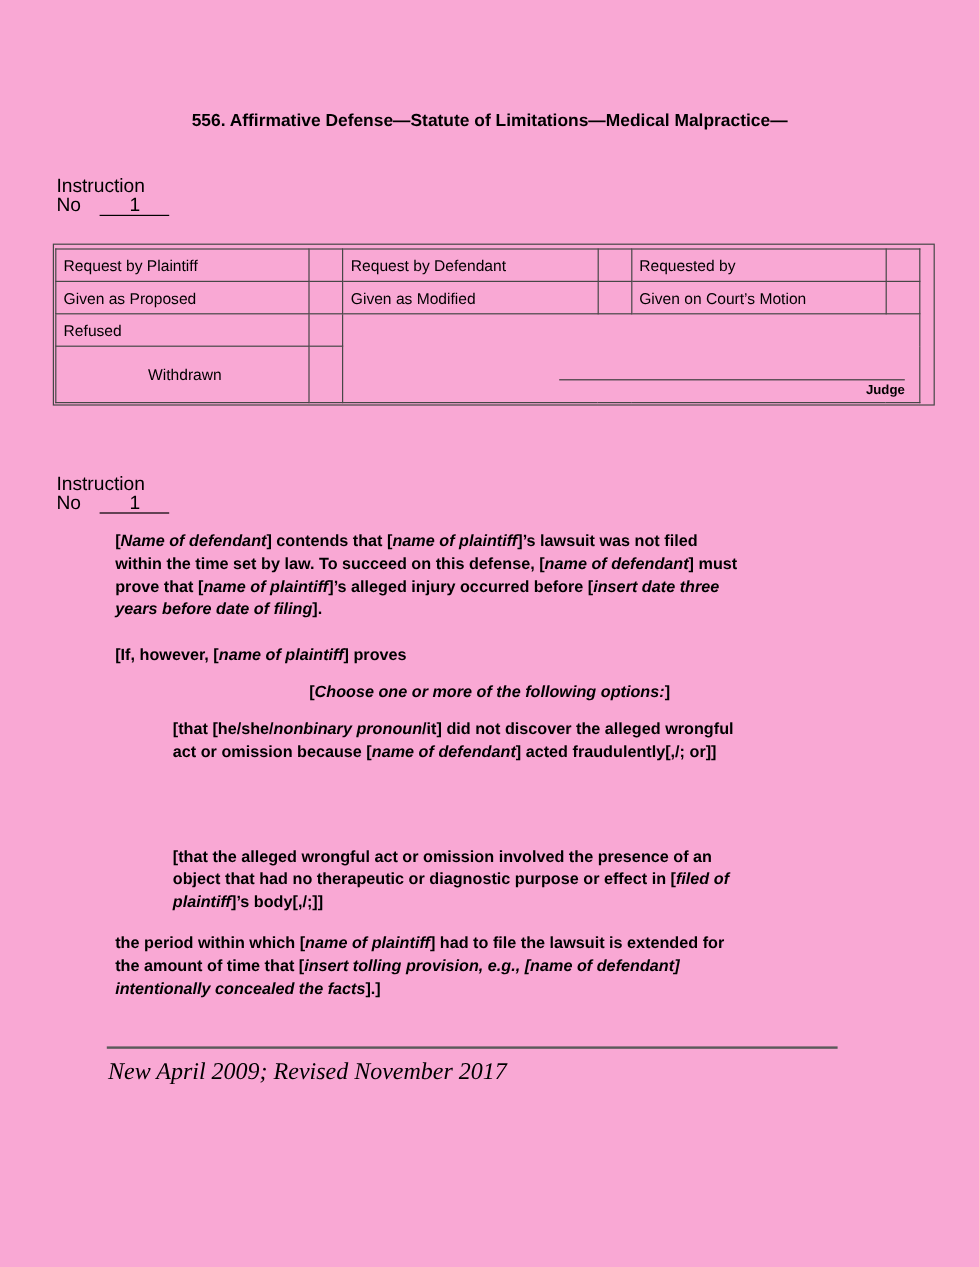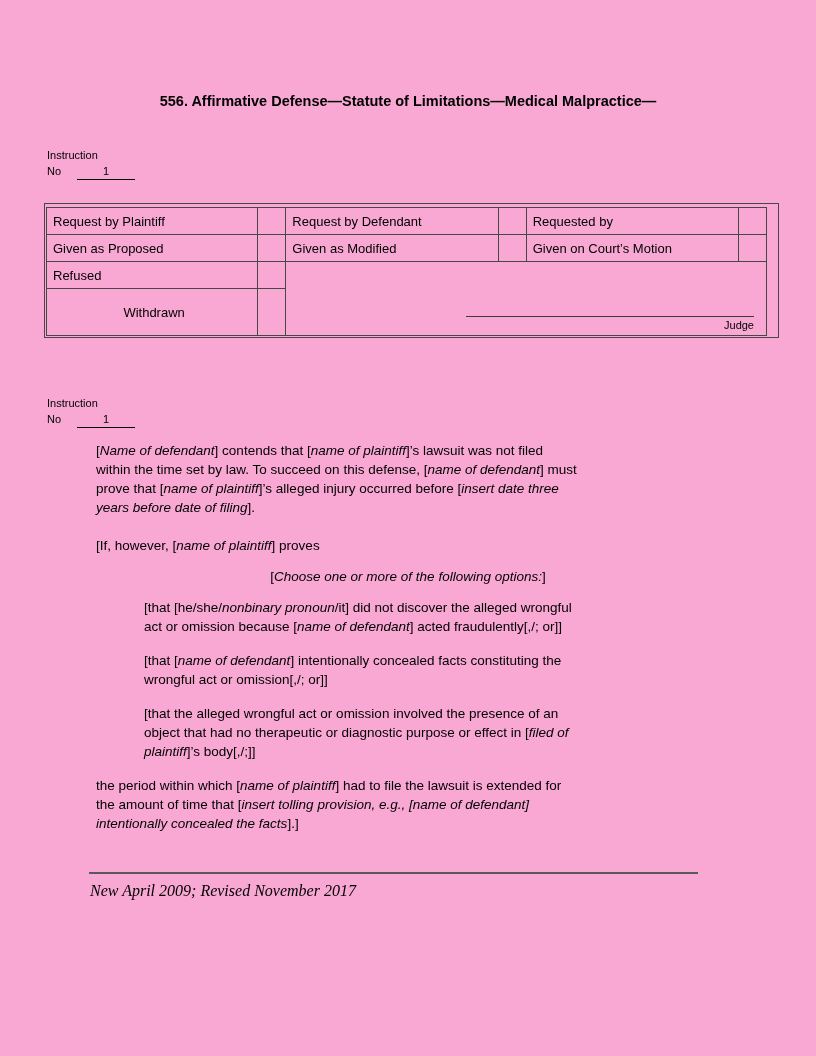--- a/index.html
+++ b/index.html
@@ -19,21 +19,21 @@
     left: 48px; right: 48px; top: 91px;
     text-align: center;
     font-weight: bold;
     font-size: 14.5px;
     line-height: 20px;
   }
   
   .instr {
     position: absolute;
     left: 47px;
-    font-size: 11px;
+    font-size: 16px;
     line-height: 15px;
   }
   .instr .no-row { margin-top: 1px; text-decoration: underline; }
   .instr .no-word { display: inline-block; }
   .instr .blank {
     display: inline-block;
     width: 58px;
     margin-left: 16px;
     border-bottom: 1px solid #000;
     text-align: center;
@@ -57,36 +57,36 @@
     border: 1px solid #474747;
     font-size: 13px;
     padding: 0 2px 0 6px;
     height: 26px;
     vertical-align: middle;
     overflow: hidden;
     white-space: nowrap;
   }
   .tbl-wrap td.check-cell { padding: 0; }
   .tbl-wrap tr.last-row td { height: 46px; text-align: center; }
-  td.judge-cell { position: relative; padding: 0; }
+  td.judge-cell { position: relative; padding: 0; font-weight: bold; }
   .sigline {
     position: absolute;
     right: 12px; bottom: 18px;
     width: 288px;
     border-bottom: 1px solid #3c3c3c;
   }
   .judge {
     position: absolute;
     right: 12px; bottom: 4px;
     font-size: 11px;
   }
   
   .para {
     position: absolute;
-    font-weight: normal;
+    font-weight: bold;
     font-size: 13.5px;
     line-height: 19px;
   }
   .para .it { font-style: italic; }
   .p1 { left: 96px; top: 441px; width: 645px; }
   .p2 { left: 96px; top: 536px; width: 645px; }
   .p3 { left: 96px; top: 567px; width: 624px; text-align: center; }
   .p4 { left: 144px; top: 598px; width: 595px; }
   .p5 { left: 144px; top: 651px; width: 595px; }
   .p6 { left: 144px; top: 704px; width: 595px; }
@@ -96,21 +96,21 @@
     position: absolute;
     left: 89px; top: 872px;
     width: 609px;
     border-top: 2px solid #5a5a5a;
   }
   .history {
     position: absolute;
     left: 90px; top: 882px;
     font-family: "Liberation Serif", "DejaVu Serif", serif;
     font-style: italic;
-    font-size: 16px;
+    font-size: 20px;
   }
 </style>
 </head>
 <body>
 
 <div class="page">
 
   <div class="title">
     <div>556. Affirmative Defense—Statute of Limitations—Medical Malpractice—</div>
   </div>
@@ -169,20 +169,19 @@
     <div>Instruction</div>
     <div class="no-row">
       <span class="no-word">No</span><span class="blank">1</span>
     </div>
   </div>
 
   <div class="para p1"><span>[</span><span class="it">Name of defendant</span><span>] contends that [</span><span class="it">name of plaintiff</span><span>]’s lawsuit was not filed</span><br><span>within the time set by law. To succeed on this defense, [</span><span class="it">name of defendant</span><span>] must</span><br><span>prove that [</span><span class="it">name of plaintiff</span><span>]’s alleged injury occurred before [</span><span class="it">insert date three</span><br><span class="it">years before date of filing</span><span>].</span></div>
   <div class="para p2"><span>[If, however, [</span><span class="it">name of plaintiff</span><span>] proves</span></div>
   <div class="para p3"><span>[</span><span class="it">Choose one or more of the following options:</span><span>]</span></div>
   <div class="para p4"><span>[that [he/she/</span><span class="it">nonbinary pronoun</span><span>/it] did not discover the alleged wrongful</span><br><span>act or omission because [</span><span class="it">name of defendant</span><span>] acted fraudulently[,/; or]]</span></div>
-  <div class="para p5"><span>[that [</span><span class="it">name of defendant</span><span>] intentionally concealed facts constituting the</span><br><span>wrongful act or omission[,/; or]]</span></div>
   <div class="para p6"><span>[that the alleged wrongful act or omission involved the presence of an</span><br><span>object that had no therapeutic or diagnostic purpose or effect in [</span><span class="it">filed of</span><br><span class="it">plaintiff</span><span>]’s body[,/;]]</span></div>
   <div class="para p7"><span>the period within which [</span><span class="it">name of plaintiff</span><span>] had to file the lawsuit is extended for</span><br><span>the amount of time that [</span><span class="it">insert tolling provision, e.g., [name of defendant]</span><br><span class="it">intentionally concealed the facts</span><span>].]</span></div>
 
   <div class="rule"></div>
   <div class="history">New April 2009; Revised November 2017</div>
 
 </div>
 
 </body></html>

